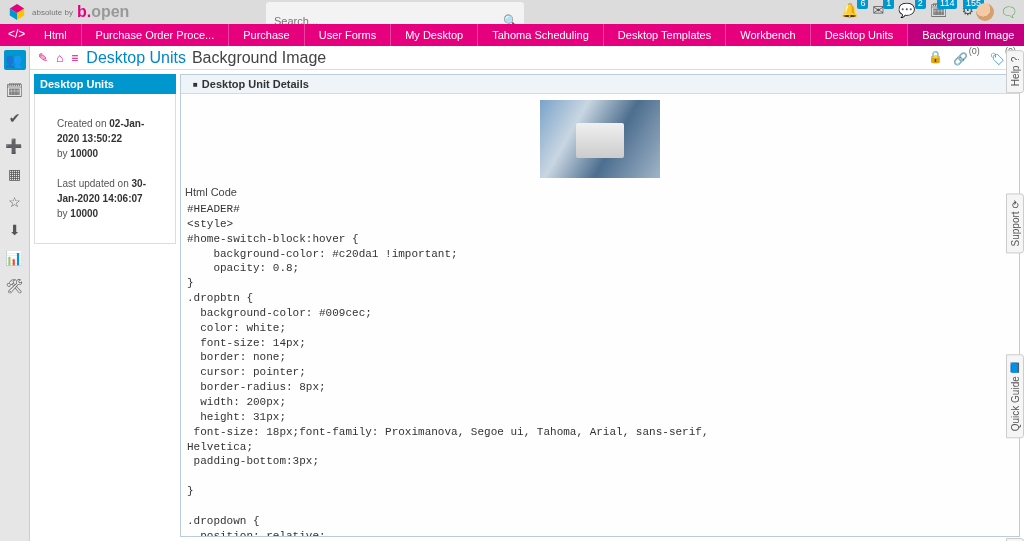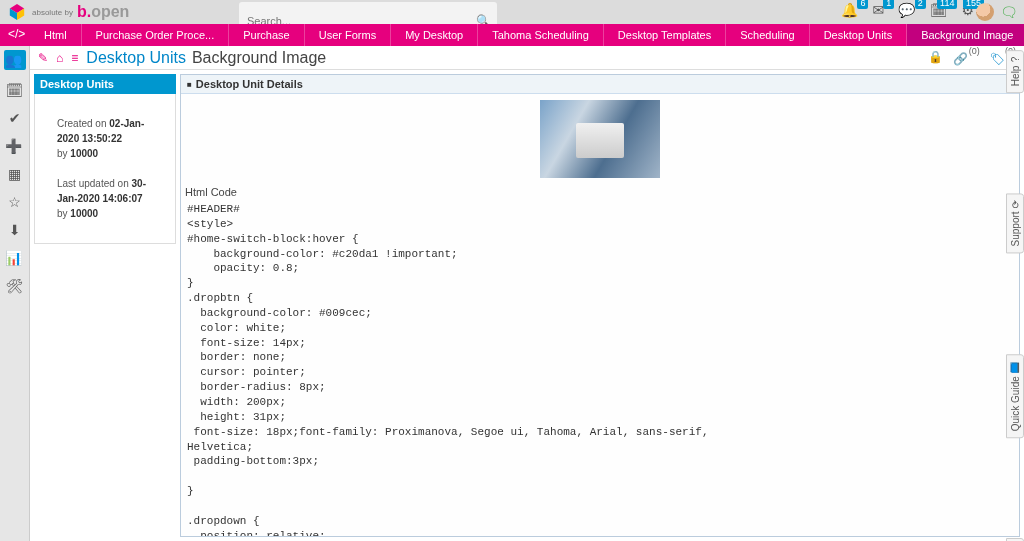--- a/index.html
+++ b/index.html
@@ -5,21 +5,21 @@
   * { box-sizing: border-box; margin: 0; padding: 0; }
   body { font-family: Arial, Helvetica, sans-serif; font-size: 12px; background: #e6e6e6; width: 1024px; height: 541px; overflow: hidden; color: #333; }
   
   
   .topbar { height: 24px; background: #dcdcdc; display: flex; align-items: center; padding: 0 8px; position: relative; }
   .logo-cube { width: 18px; height: 18px; position: relative; margin-right: 6px; }
   .powered { font-size: 8px; color: #777; margin-right: 4px; }
   .brand { font-size: 16px; font-weight: bold; }
   .brand .b { color: #e6007e; }
   .brand .rest { color: #999; }
-  .search-wrap { position: absolute; left: 239px; top: 2px; width: 258px; height: 38px; background: #f3f3f3; border-radius: 3px; display: flex; align-items: center; }
+  .search-wrap { position: absolute; left: 266px; top: 2px; width: 258px; height: 38px; background: #f3f3f3; border-radius: 3px; display: flex; align-items: center; }
   .search-wrap input { flex: 1; border: none; background: transparent; padding: 0 8px; font-size: 11px; outline: none; }
   .search-wrap .mag { color: #999; padding-right: 6px; font-size: 12px; }
   .top-icons { position: absolute; right: 50px; top: 2px; display: flex; gap: 14px; align-items: center; }
   .top-icon { position: relative; color: #555; font-size: 14px; }
   .badge { position: absolute; top: -4px; right: -10px; background: #0097cf; color: #fff; font-size: 9px; padding: 0 3px; border-radius: 2px; line-height: 11px; }
   .avatar { width: 18px; height: 18px; border-radius: 50%; background: radial-gradient(circle at 40% 35%, #f4c9a7 45%, #d4a070 46%); position: absolute; right: 30px; top: 3px; }
   .chat-bubble { position: absolute; right: 6px; top: 4px; color: #4caf50; font-size: 14px; }
 
   
   .nav { height: 22px; background: #e6007e; display: flex; padding-left: 30px; color: #fff; font-size: 11px; position: relative; }
@@ -44,21 +44,21 @@
   .crumb-row .right-icons .lock { color: #e6007e; }
   .count0 { font-size: 9px; color: #666; position: relative; top: -4px; }
 
   
   .body-row { flex: 1; display: flex; overflow: hidden; }
   .side-panel { width: 150px; padding: 4px; }
   .side-head { background: #0097cf; color: #fff; font-size: 11px; font-weight: bold; padding: 4px 6px; }
   .side-meta { border: 1px solid #ddd; border-top: none; padding: 22px; font-size: 10px; color: #555; line-height: 1.5; }
   .side-meta b { color: #333; }
   .detail-panel { flex: 1; border: 1px solid #bcd; margin: 4px 4px 4px 0; background: #fefefe; overflow: auto; }
-  .detail-head { background: #eef4f8; border-bottom: 1px solid #cde; font-size: 11px; font-weight: bold; padding: 3px 6px; display: flex; align-items: center; gap: 4px; }
+  .detail-head { background: #eef4f8; border-bottom: 1px solid #cde; font-size: 11px; font-weight: bold; padding: 3px 12px; display: flex; align-items: center; gap: 4px; }
   .detail-head::before { content: "■"; font-size: 8px; }
   .thumb { width: 120px; height: 78px; margin: 6px auto; display: block; background: linear-gradient(120deg,#7aa3c9 0%, #c9d6e2 30%, #4d6e8f 60%, #a0b4c8 100%); position: relative; }
   .thumb::after { content: ""; position: absolute; left: 30%; top: 30%; width: 40%; height: 45%; background: linear-gradient(#f0f0f0,#ccc); border-radius: 2px; }
   .code-label { font-size: 11px; color: #444; padding: 2px 4px; }
   .code-block { font-family: "Courier New", monospace; font-size: 11px; color: #333; padding: 2px 6px; white-space: pre; line-height: 1.35; }
 
   
   .dock { position: absolute; right: 0; top: 46px; width: 18px; display: flex; flex-direction: column; gap: 100px; padding-top: 4px; }
   .dock-tab { writing-mode: vertical-rl; transform: rotate(180deg); background: #f5f5f5; border: 1px solid #ccc; font-size: 10px; padding: 6px 1px; color: #555; border-radius: 3px 0 0 3px; display: flex; align-items: center; gap: 3px; }
 </style>
@@ -93,21 +93,21 @@
 <div class="nav">
   <span class="tog">&lt;/&gt;</span>
   <div id="nav-items" style="display: flex;">
       <div class="nav-item">Html</div>
       <div class="nav-item">Purchase Order Proce...</div>
       <div class="nav-item">Purchase</div>
       <div class="nav-item">User Forms</div>
       <div class="nav-item">My Desktop</div>
       <div class="nav-item">Tahoma Scheduling</div>
       <div class="nav-item">Desktop Templates</div>
-      <div class="nav-item">Scheduling</div>
+      <div class="nav-item">Workbench</div>
       <div class="nav-item">Desktop Units</div>
       <div class="nav-item active">Background Image</div>
     </div>
 
 </div>
 
 <div class="main">
   <div class="leftrail">
     <span class="ic active">👥</span>
     <span class="ic">🗓</span>

